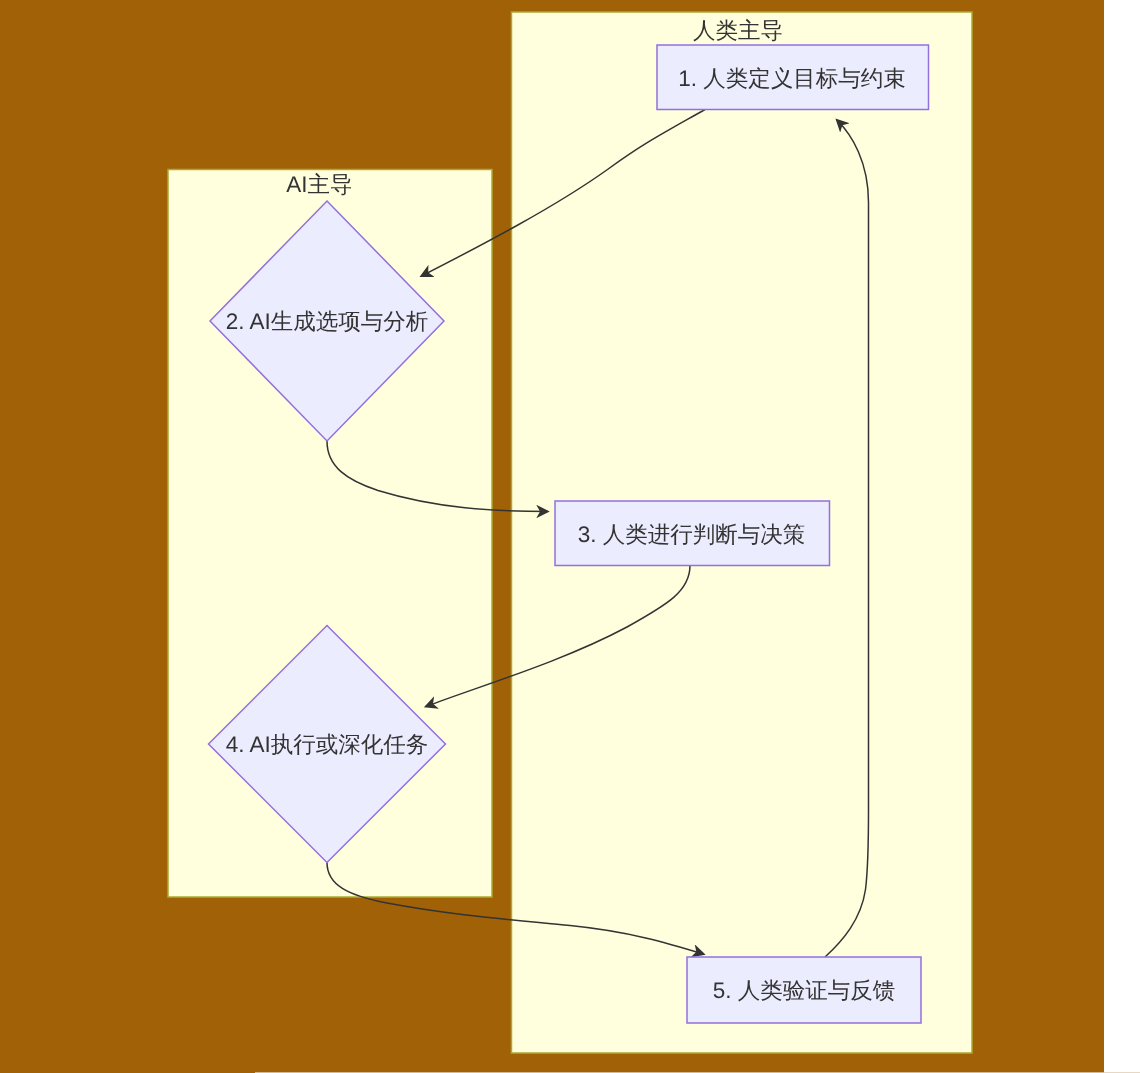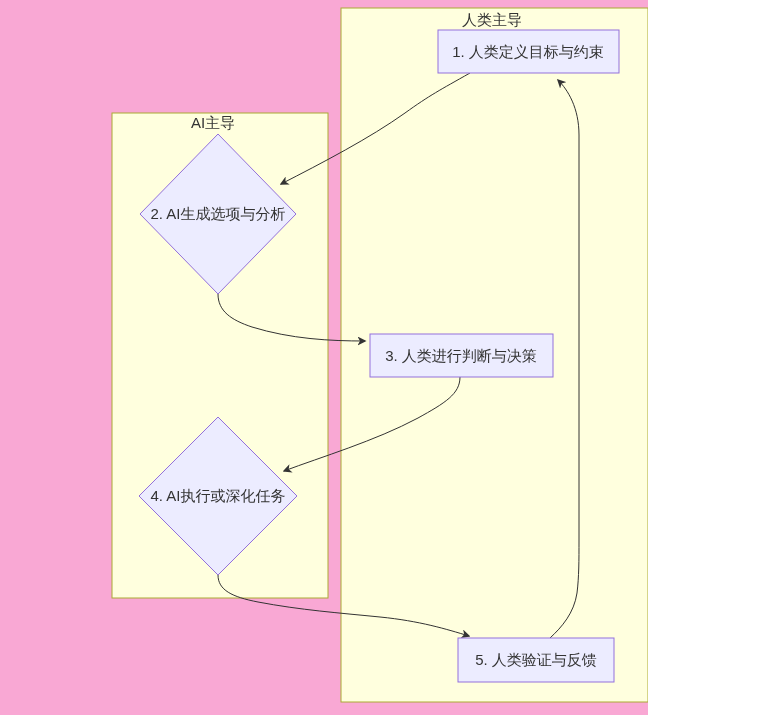--- a/index.html
+++ b/index.html
@@ -2,23 +2,23 @@
 <html style="--cluster-fill: #ffffde; --cluster-border: #aaaa33; --node-fill: #ececff; --node-border: #9370db; --edge-color: #333333; --text-color: #333333;"><head>
 <meta charset="utf-8">
 <style>
   html, body {
     margin: 0;
     padding: 0;
     background: #ffffff;
   }
   .stage {
     position: relative;
-    width: 648px;
+    width: 736px;
     height: 715px;
-    background: #f9a8d4;
+    background: #a16207;
     overflow: hidden;
   }
   svg { display: block; }
   .cluster {
     fill: var(--cluster-fill, #ffffde);
     stroke: var(--cluster-border, #aaaa33);
     stroke-width: 1;
   }
   .cluster-label {
     font-family: "Liberation Sans", "DejaVu Sans", sans-serif;

